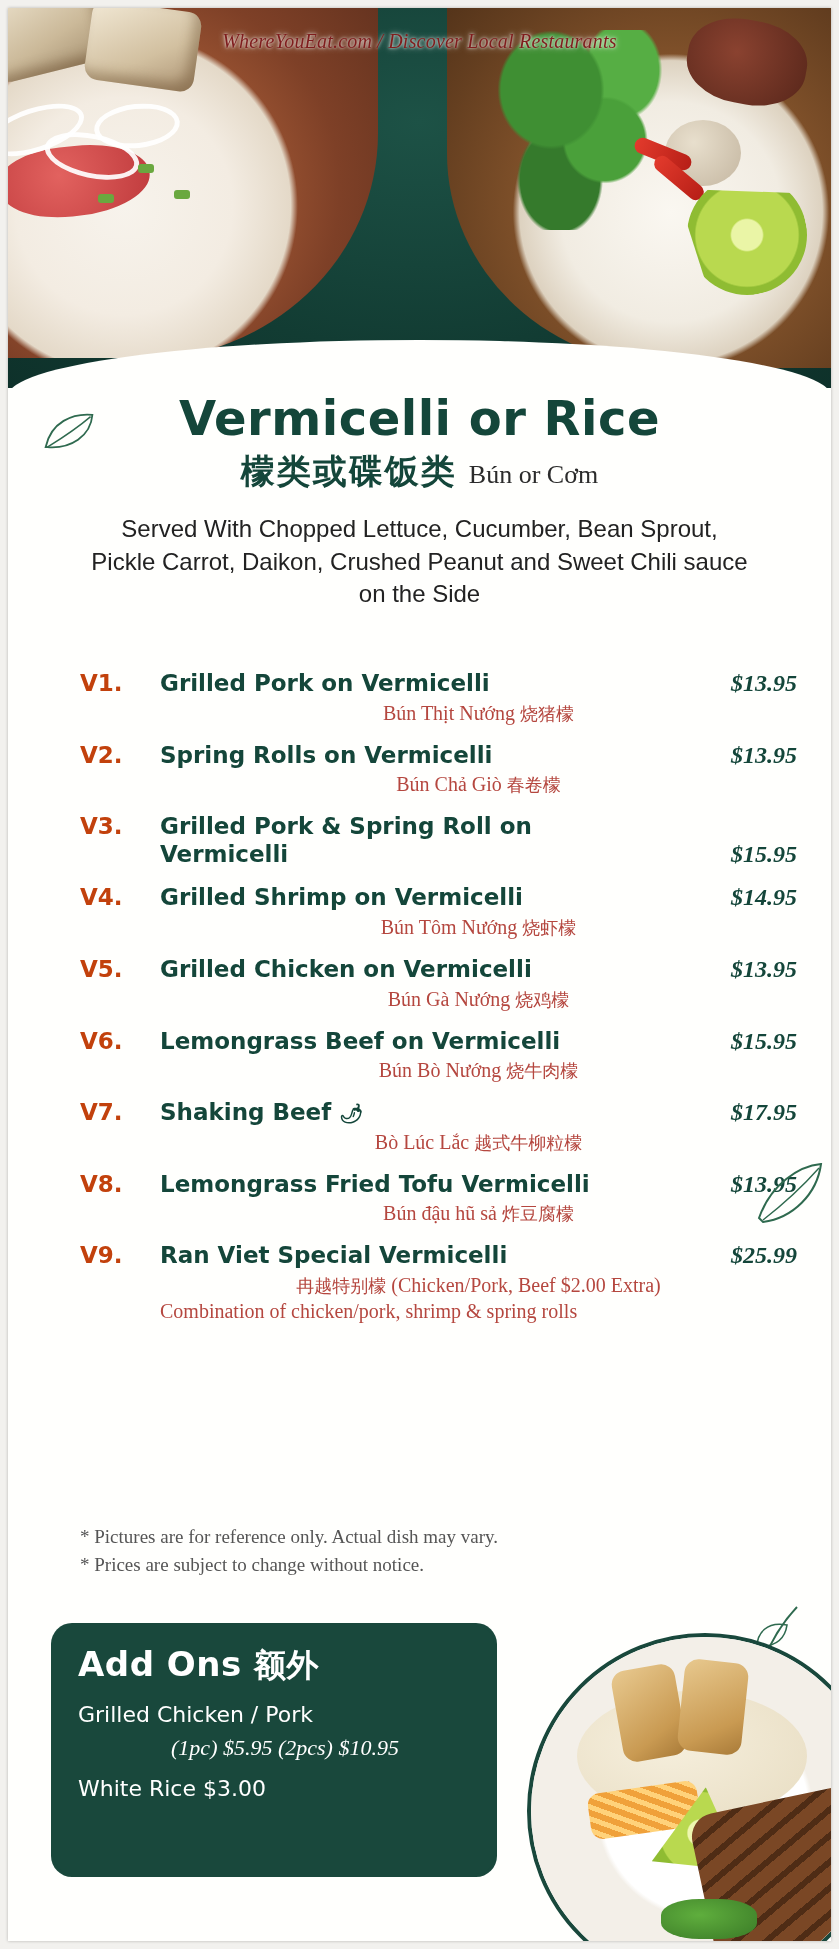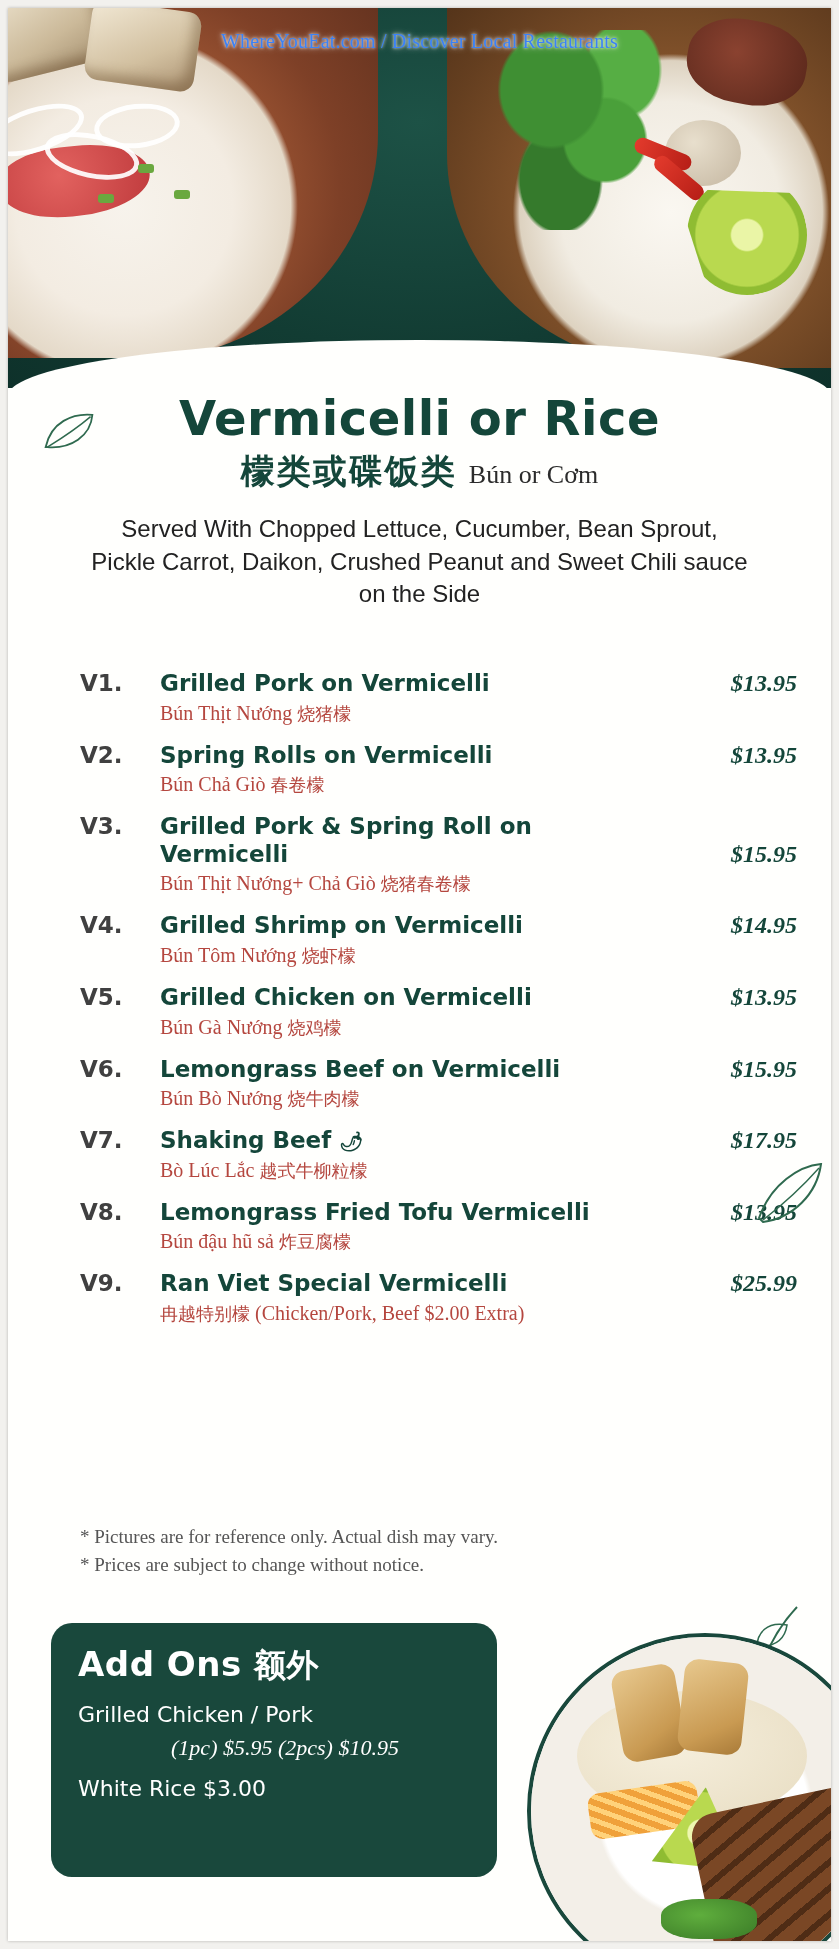--- a/index.html
+++ b/index.html
@@ -36,22 +36,23 @@
   }
 
   
   .watermark {
     position: absolute;
     top: 22px;
     left: 0;
     width: 823px;
     text-align: center;
     font-family: "Liberation Serif", serif;
+    font-style: italic;
     font-size: 20px;
-    color: #3b82f6;
+    color: #7f1d1d;
     letter-spacing: .2px;
     z-index: 40;
     text-shadow: 0 0 3px rgba(255,255,255,.9), 0 0 6px rgba(255,255,255,.8);
   }
 
   
   .photo-band {
     position: absolute;
     left: 0; top: 0;
     width: 823px;
@@ -256,21 +257,21 @@
     margin-bottom: 16px;
   }
   .item-num {
     position: absolute;
     left: 72px;
     top: 0;
     width: 60px;
     font-family: "DejaVu Sans", sans-serif;
     font-weight: bold;
     font-size: 23px;
-    color: #404040;
+    color: #c2410c;
   }
   .item-body {
     margin-left: 78px;
     margin-right: 0;
   }
   .name-row {
     display: flex;
     align-items: flex-start;
     justify-content: space-between;
     gap: 4px;
@@ -292,20 +293,21 @@
     white-space: nowrap;
     min-width: 92px;
     text-align: right;
   }
   .item-sub {
     margin-top: 3px;
     font-family: "Liberation Serif", serif;
     font-size: 20px;
     color: #b5473f;
     line-height: 1.25;
+    text-align: center;
   }
   .item-sub .cn {
     font-family: "DejaVu Sans", sans-serif;
     font-size: 18px;
   }
   .item-extra {
     font-family: "Liberation Serif", serif;
     font-size: 20px;
     color: #b5473f;
     line-height: 1.3;
@@ -536,24 +538,20 @@
         </div>
       </div>
 
       <div class="item">
         <div class="item-num">V3.</div>
         <div class="item-body">
           <div class="name-row">
             <div class="item-name">Grilled Pork &amp; Spring Roll on Vermicelli</div>
             <div class="item-price price-v3" style="align-self:flex-end">$15.95</div>
           </div>
-          <div class="item-sub">
-            <span>Bún Thịt Nướng+ Chả Giò</span>
-            <span class="cn">烧猪春卷檬</span>
-          </div>
         </div>
       </div>
 
       <div class="item">
         <div class="item-num">V4.</div>
         <div class="item-body">
           <div class="name-row">
             <div class="item-name">Grilled Shrimp on Vermicelli</div>
             <div class="item-price">$14.95</div>
           </div>
@@ -627,20 +625,21 @@
         <div class="item-num">V9.</div>
         <div class="item-body">
           <div class="name-row">
             <div class="item-name">Ran Viet Special Vermicelli</div>
             <div class="item-price price-v9">$25.99</div>
           </div>
           <div class="item-sub">
             <span class="cn">冉越特别檬</span>
             <span>(Chicken/Pork, Beef $2.00 Extra)</span>
           </div>
+          <div class="item-extra">Combination of chicken/pork, shrimp &amp; spring rolls</div>
         </div>
       </div>
 
     </div>
 
     <div class="notes">
       <div>* Pictures are for reference only. Actual dish may vary.</div>
       <div>* Prices are subject to change without notice.</div>
     </div>
 

